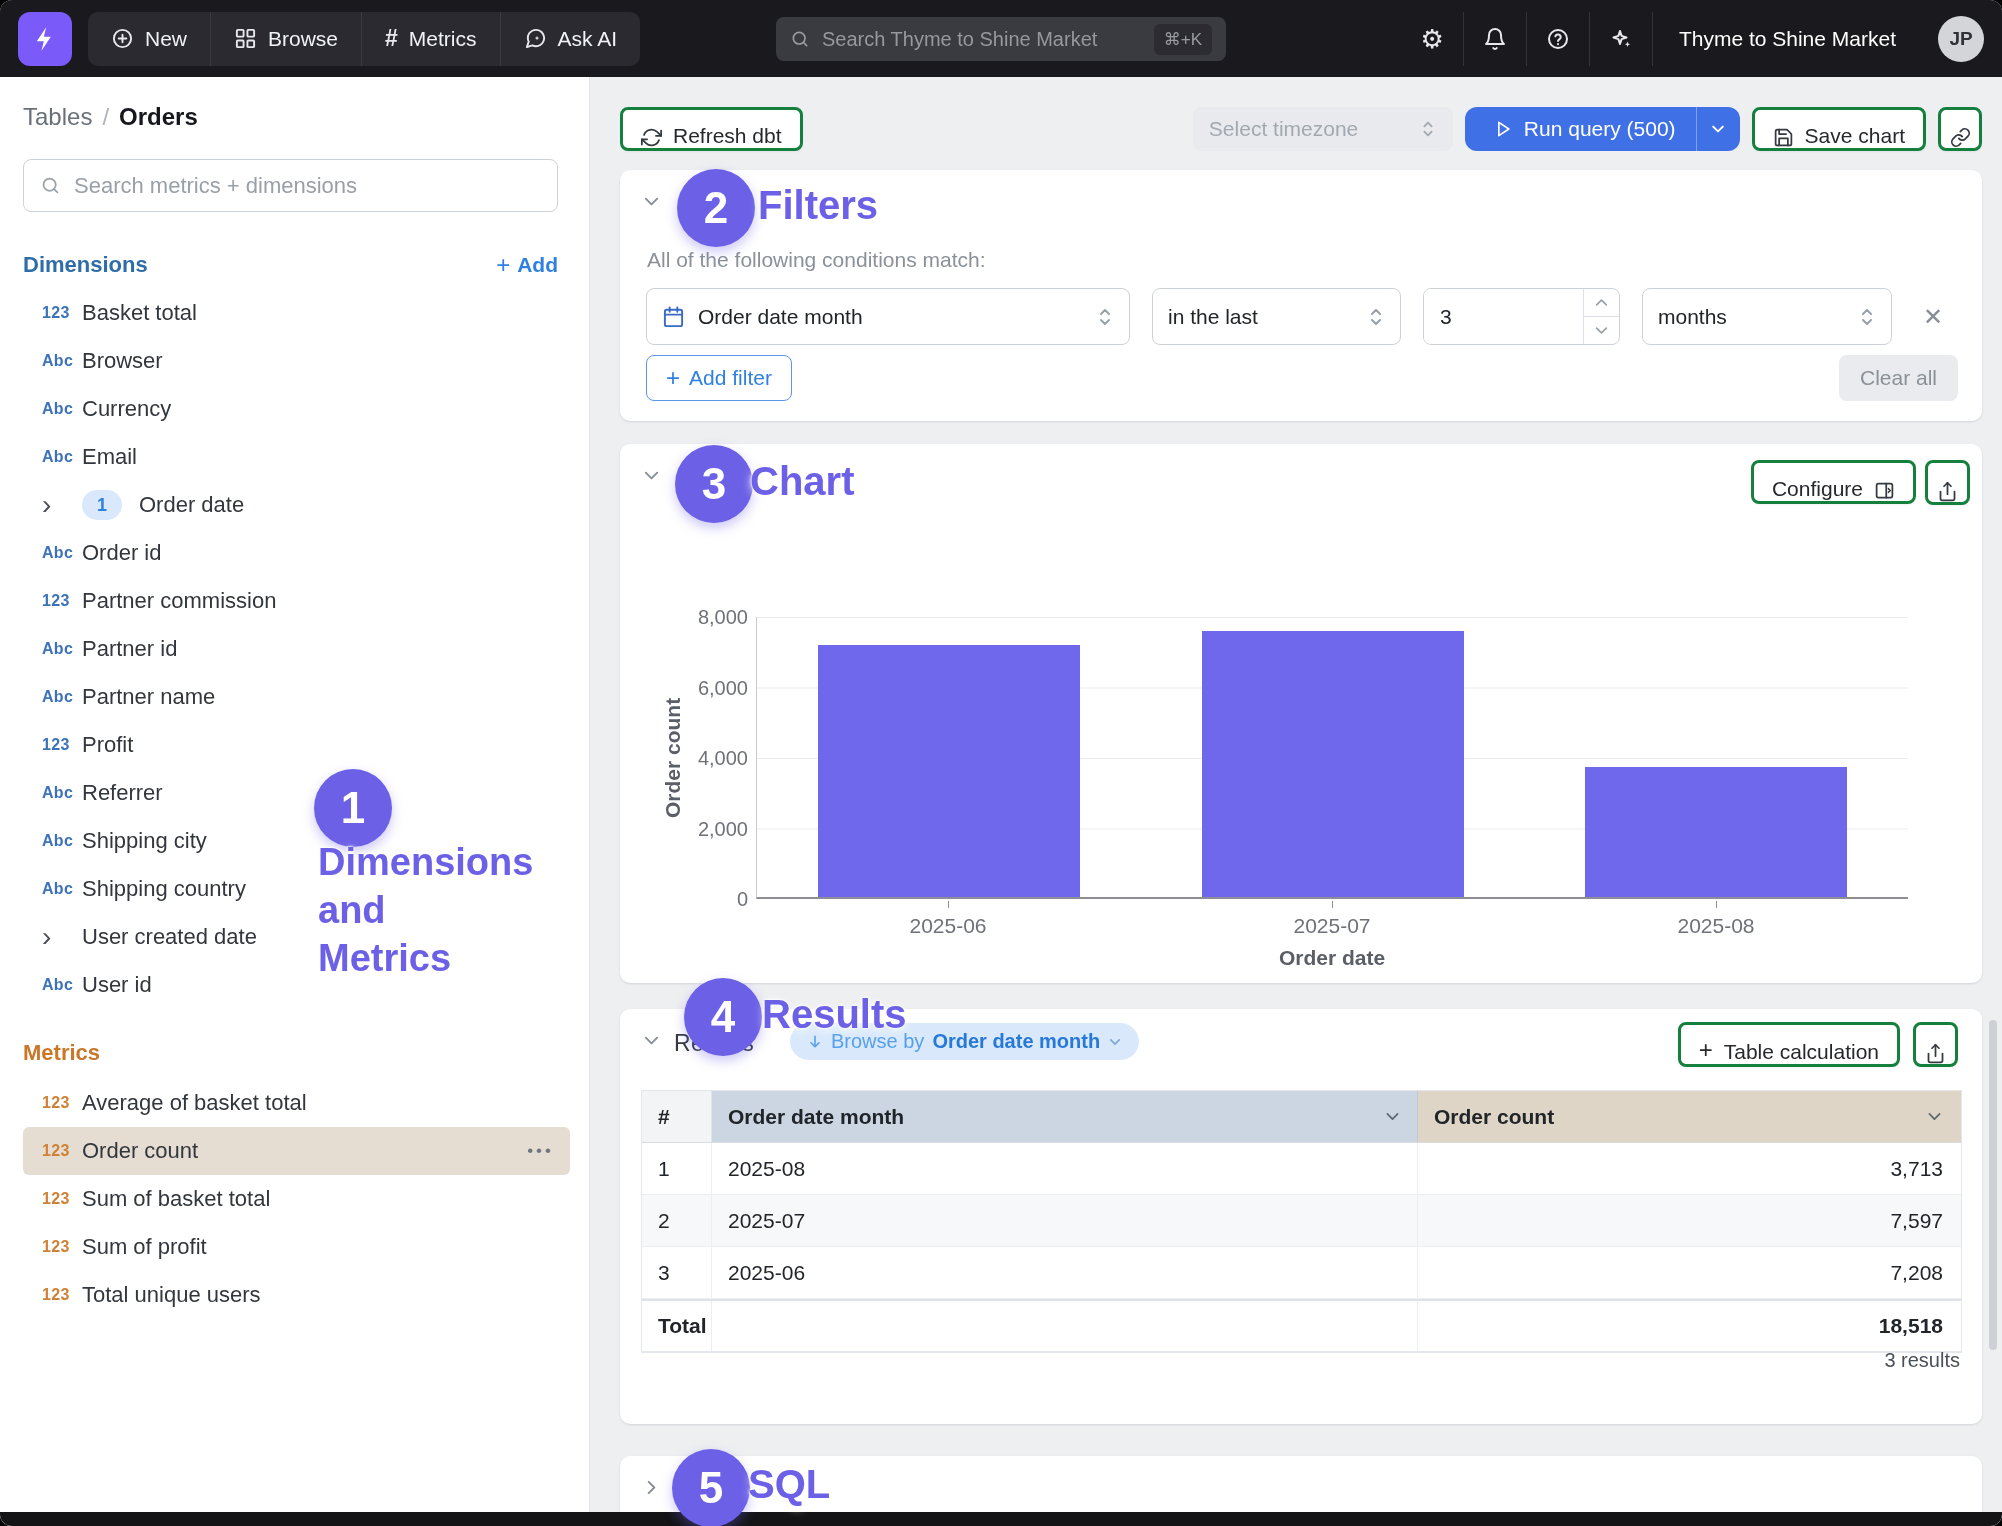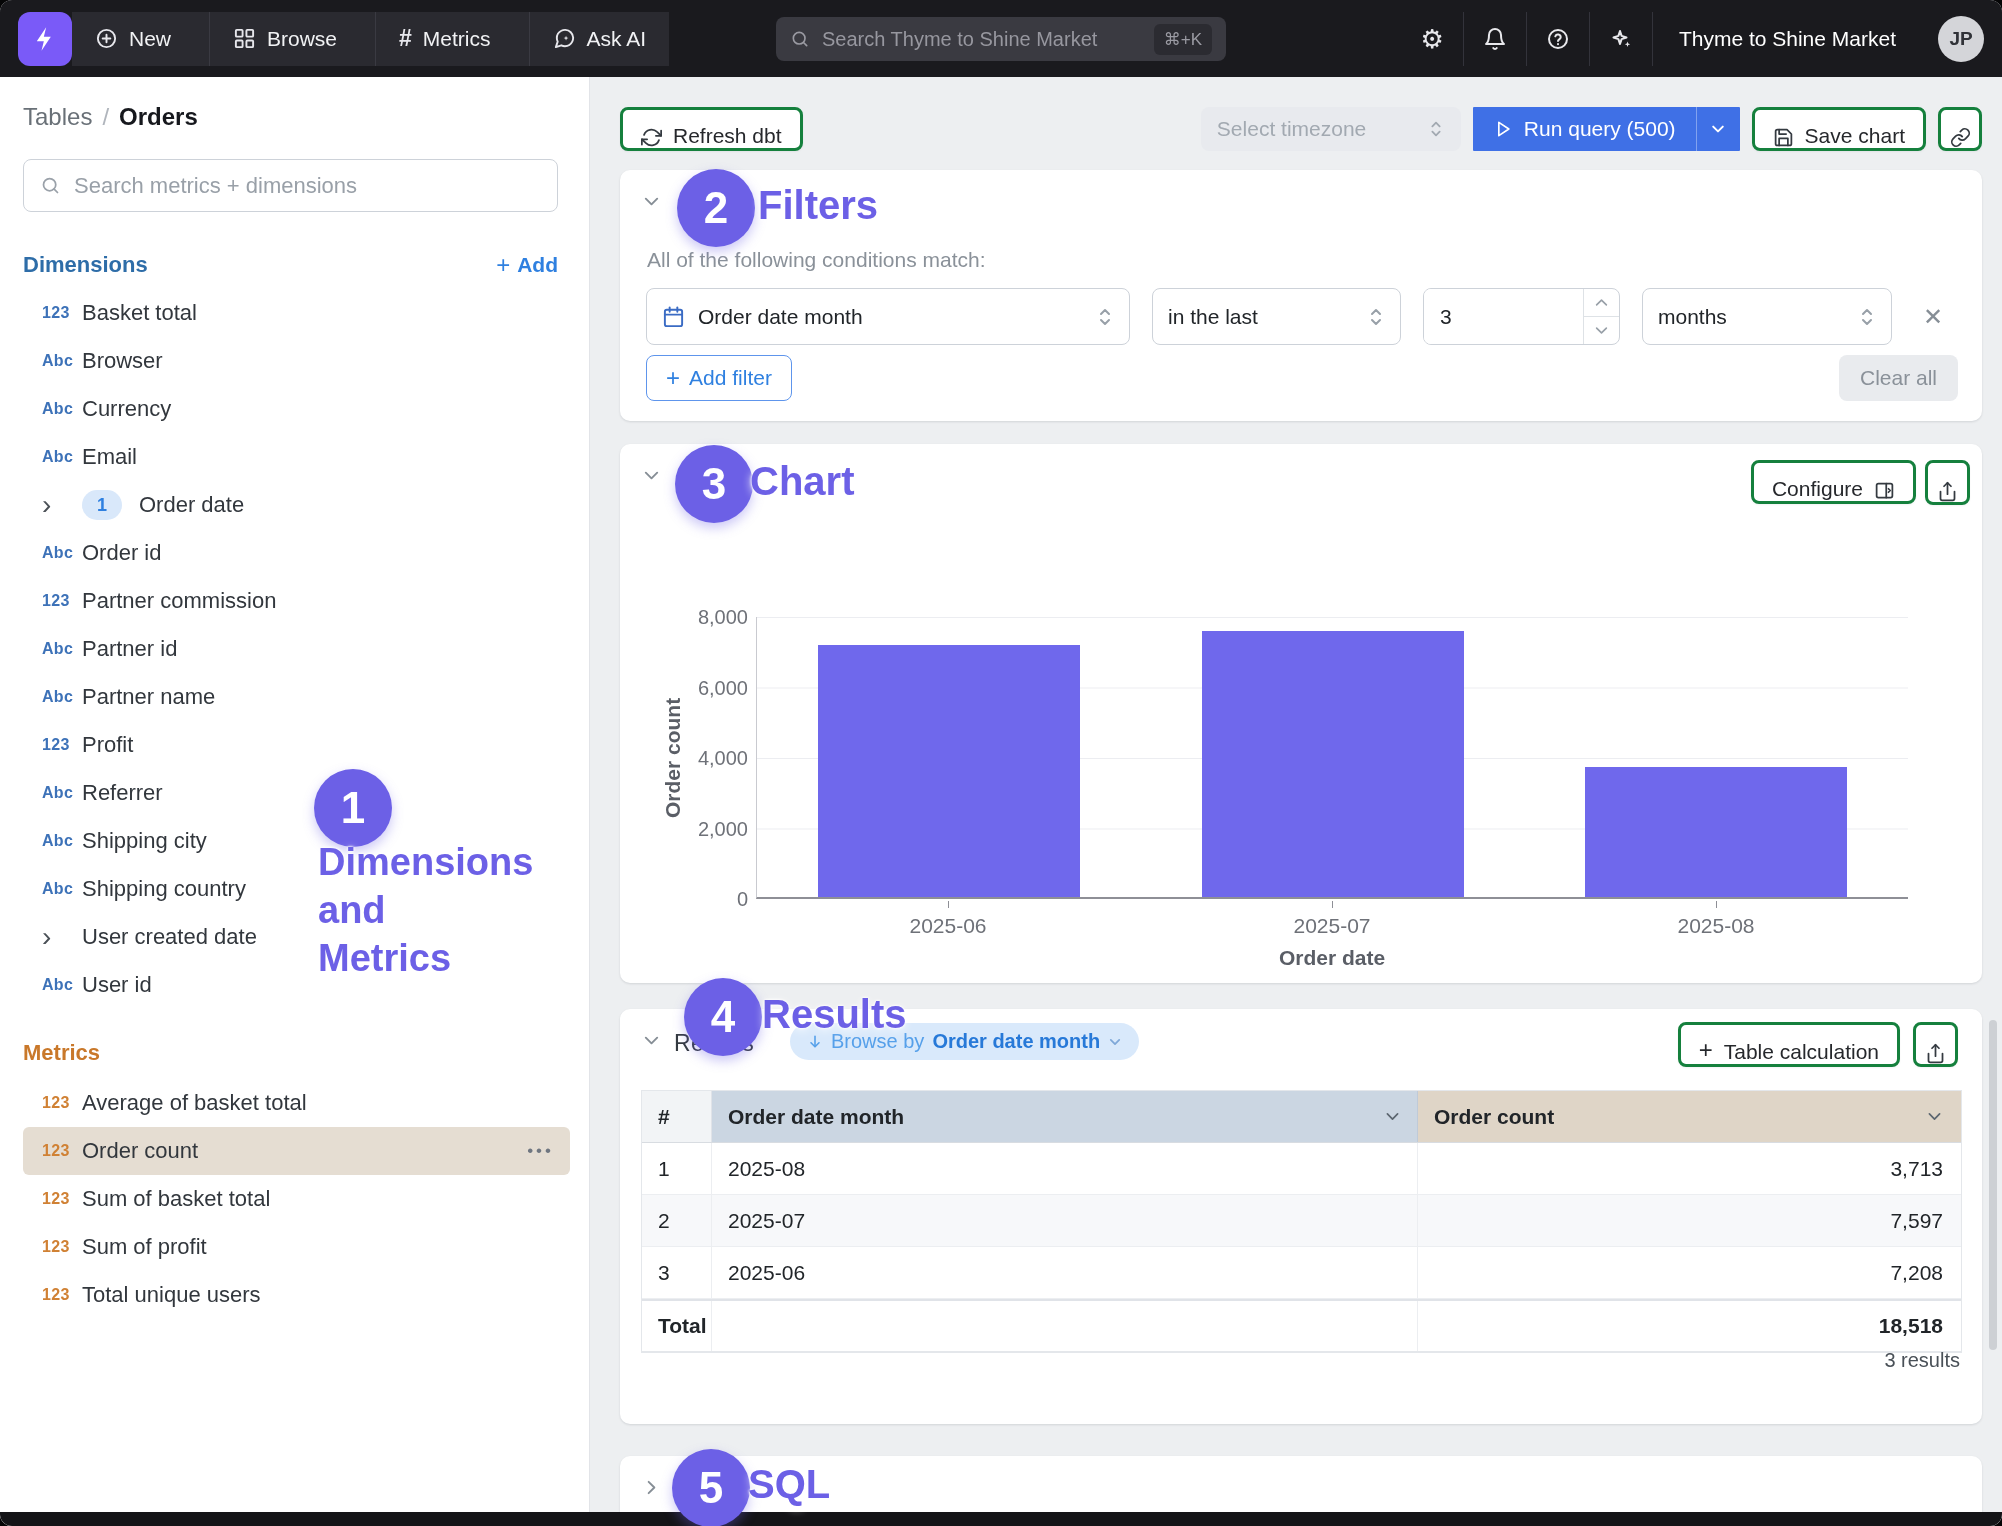--- a/index.html
+++ b/index.html
@@ -3,21 +3,21 @@
 <meta charset="utf-8">
 <style>
   * { margin:0; padding:0; box-sizing:border-box; }
   html,body { background:#050506; }
   body { font-family:"Liberation Sans", sans-serif; }
   #app { position:relative; width:2002px; height:1526px; background:#EDEFF1; border-radius:12px; overflow:hidden; }
 
   
   .nav { position:absolute; left:0; top:0; width:100%; height:77px; background:#1A1A1E; display:flex; align-items:center; padding:0 18px; }
   .logo { width:54px; height:54px; border-radius:12px; background:#7A5AF8; display:flex; align-items:center; justify-content:center; flex:none; }
-  .navgroup { display:flex; height:54px; background:#2A2A30; border-radius:0; overflow:hidden;gap:15px; }
+  .navgroup { display:flex; height:54px; background:#2A2A30; border-radius:10px; margin-left:16px; overflow:hidden; }
   .navbtn { display:flex; align-items:center; gap:11px; padding:0 23px; color:#F1F2F4; font-size:21px; cursor:pointer; }
   .navbtn + .navbtn { border-left:1px solid #3A3A42; }
   .navbtn svg { width:23px; height:23px; color:#E7E7EC; }
   .hashglyph { font-size:23px; font-weight:700; color:#E7E7EC; }
   .navsearch { position:absolute; left:50%; top:17px; transform:translateX(-50%); width:450px; height:44px; background:#3A3A41; border-radius:8px; display:flex; align-items:center; gap:12px; padding:0 14px; }
   .navsearch svg { width:20px; height:20px; color:#9A9AA2; flex:none; }
   .navsearch input { flex:1; background:transparent; border:none; outline:none; color:#C9C9D0; font-size:20px; font-family:inherit; }
   .navsearch input::placeholder { color:#97979F; }
   .kbd { background:#2B2B31; border-radius:6px; padding:5px 10px; font-size:17px; color:#9A9AA2; flex:none; }
   .navright { margin-left:auto; display:flex; align-items:center; }
@@ -61,21 +61,21 @@
   .dots:empty { display:none; }
 
   
   .main { position:absolute; left:590px; top:77px; right:0; bottom:0; background:#EDEFF1; }
   .tbar { position:absolute; top:30px; left:30px; right:20px; height:44px; display:flex; align-items:center; }
   .btn { height:44px; background:#fff; border:3px solid #15803d; border-radius:8px; padding:0 18px; font-size:21px; color:#26282C; display:flex; align-items:flex-end; gap:11px; cursor:pointer; box-shadow:0 1px 2px rgba(16,24,40,.05); }
   .btn svg { width:21px; height:21px; color:#343A40; }
   .tbright { margin-left:auto; display:flex; align-items:center; gap:12px; }
   .tzsel { width:260px; height:44px; background:#E8EAEE; border-radius:8px; display:flex; align-items:center; padding:0 16px; font-size:21px; color:#A2A9B1; cursor:default; }
   .tzsel svg { margin-left:auto; width:18px; height:20px; color:#A2A9B1; }
-  .runbtn { display:flex; height:44px; background:#3F70E6; border-radius:1px; color:#fff; overflow:hidden; cursor:pointer; }
+  .runbtn { display:flex; height:44px; background:#3F70E6; border-radius:12px; color:#fff; overflow:hidden; cursor:pointer;padding-left:8px; }
   .runmain { display:flex; align-items:center; gap:11px; padding:0 20px; font-size:21px; font-weight:500; }
   .runmain svg { width:20px; height:20px; }
   .rundrop { width:44px; display:flex; align-items:center; justify-content:center; border-left:1px solid rgba(255,255,255,.35); }
   .rundrop svg { width:16px; height:16px; }
   .sqbtn { width:44px; padding:0; justify-content:center; }
 
   .card { position:absolute; left:30px; width:1362px; background:#fff; border-radius:10px; box-shadow:0 1px 3px rgba(16,24,40,.07), 0 1px 2px rgba(16,24,40,.05); }
   .caret { position:absolute; left:22px; top:22px; width:19px; height:19px; color:#868E96; cursor:pointer; }
   .caret svg { width:19px; height:19px; }
 

